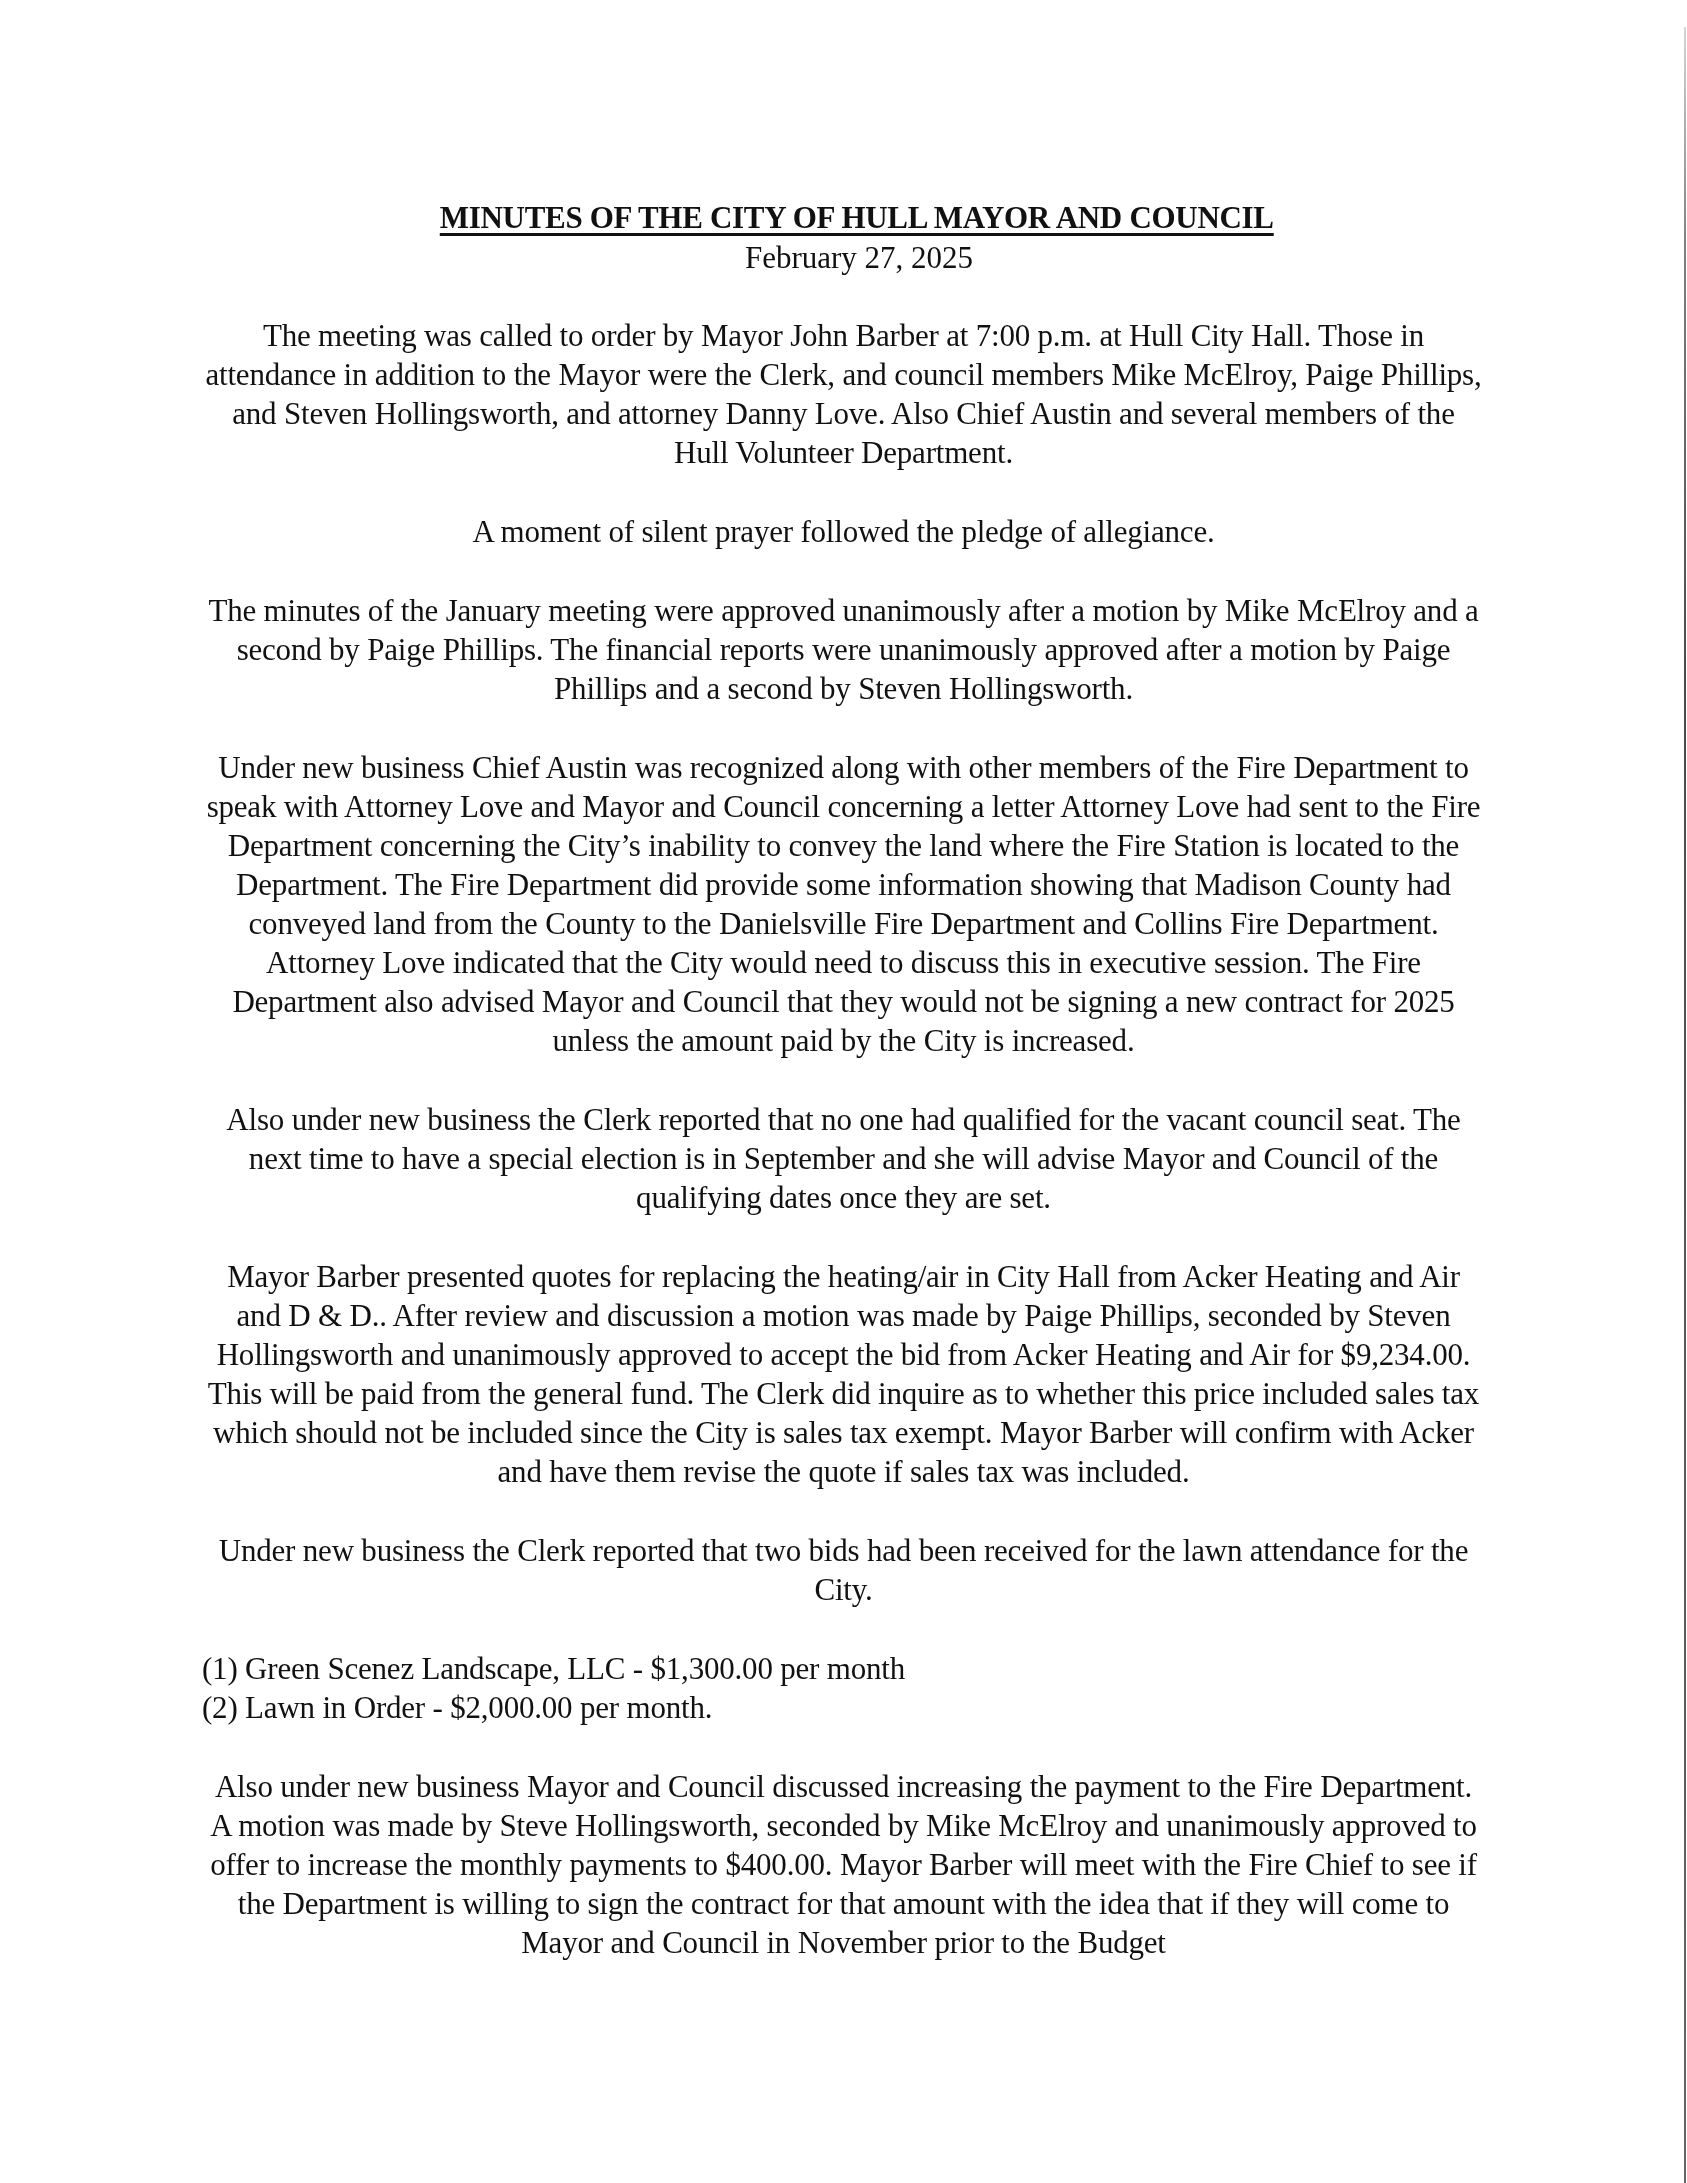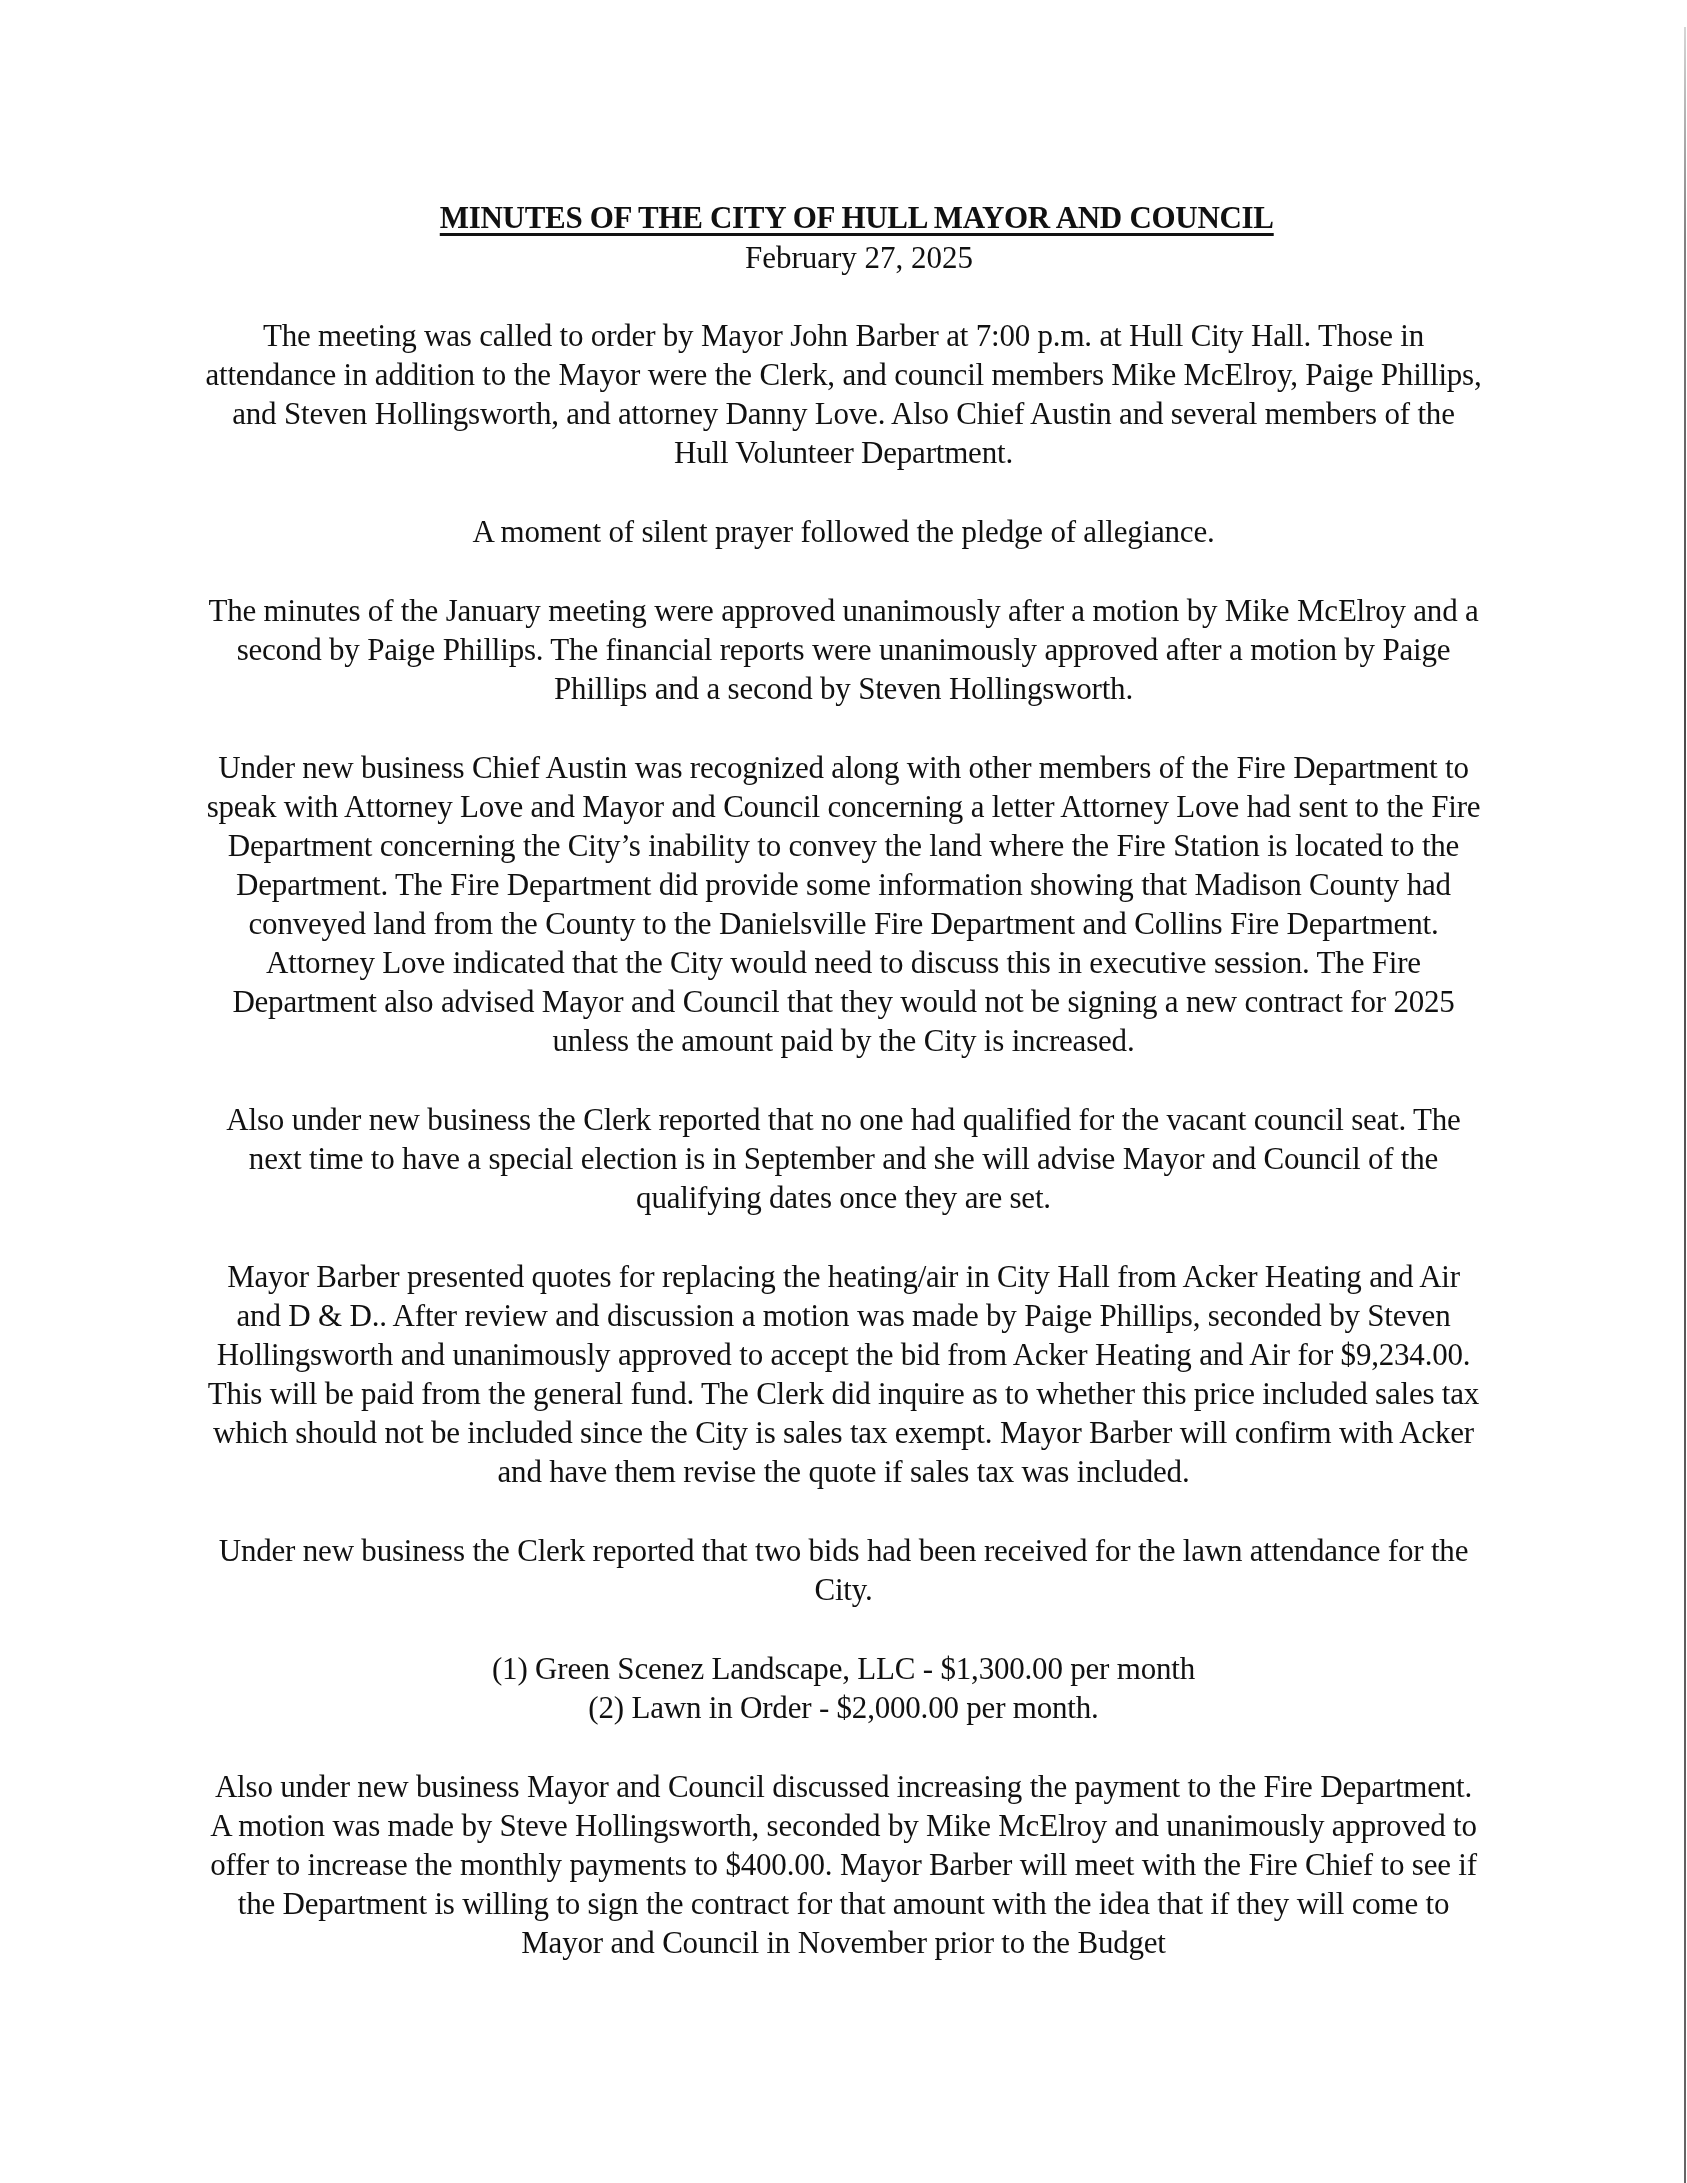--- a/index.html
+++ b/index.html
@@ -69,21 +69,20 @@
       margin: 0 0 40px 0;
       text-align: center;
     }
     .body-text p.tight {
       margin-bottom: 16px;
     }
     .bid-list {
       margin: 0 0 40px 0;
       padding: 0;
       list-style: none;
-      text-align: center;
     }
     .bid-list li {
       margin: 0;
       padding: 0;
     }
   </style>
 </head>
 <body>
 
 <div class="page">

